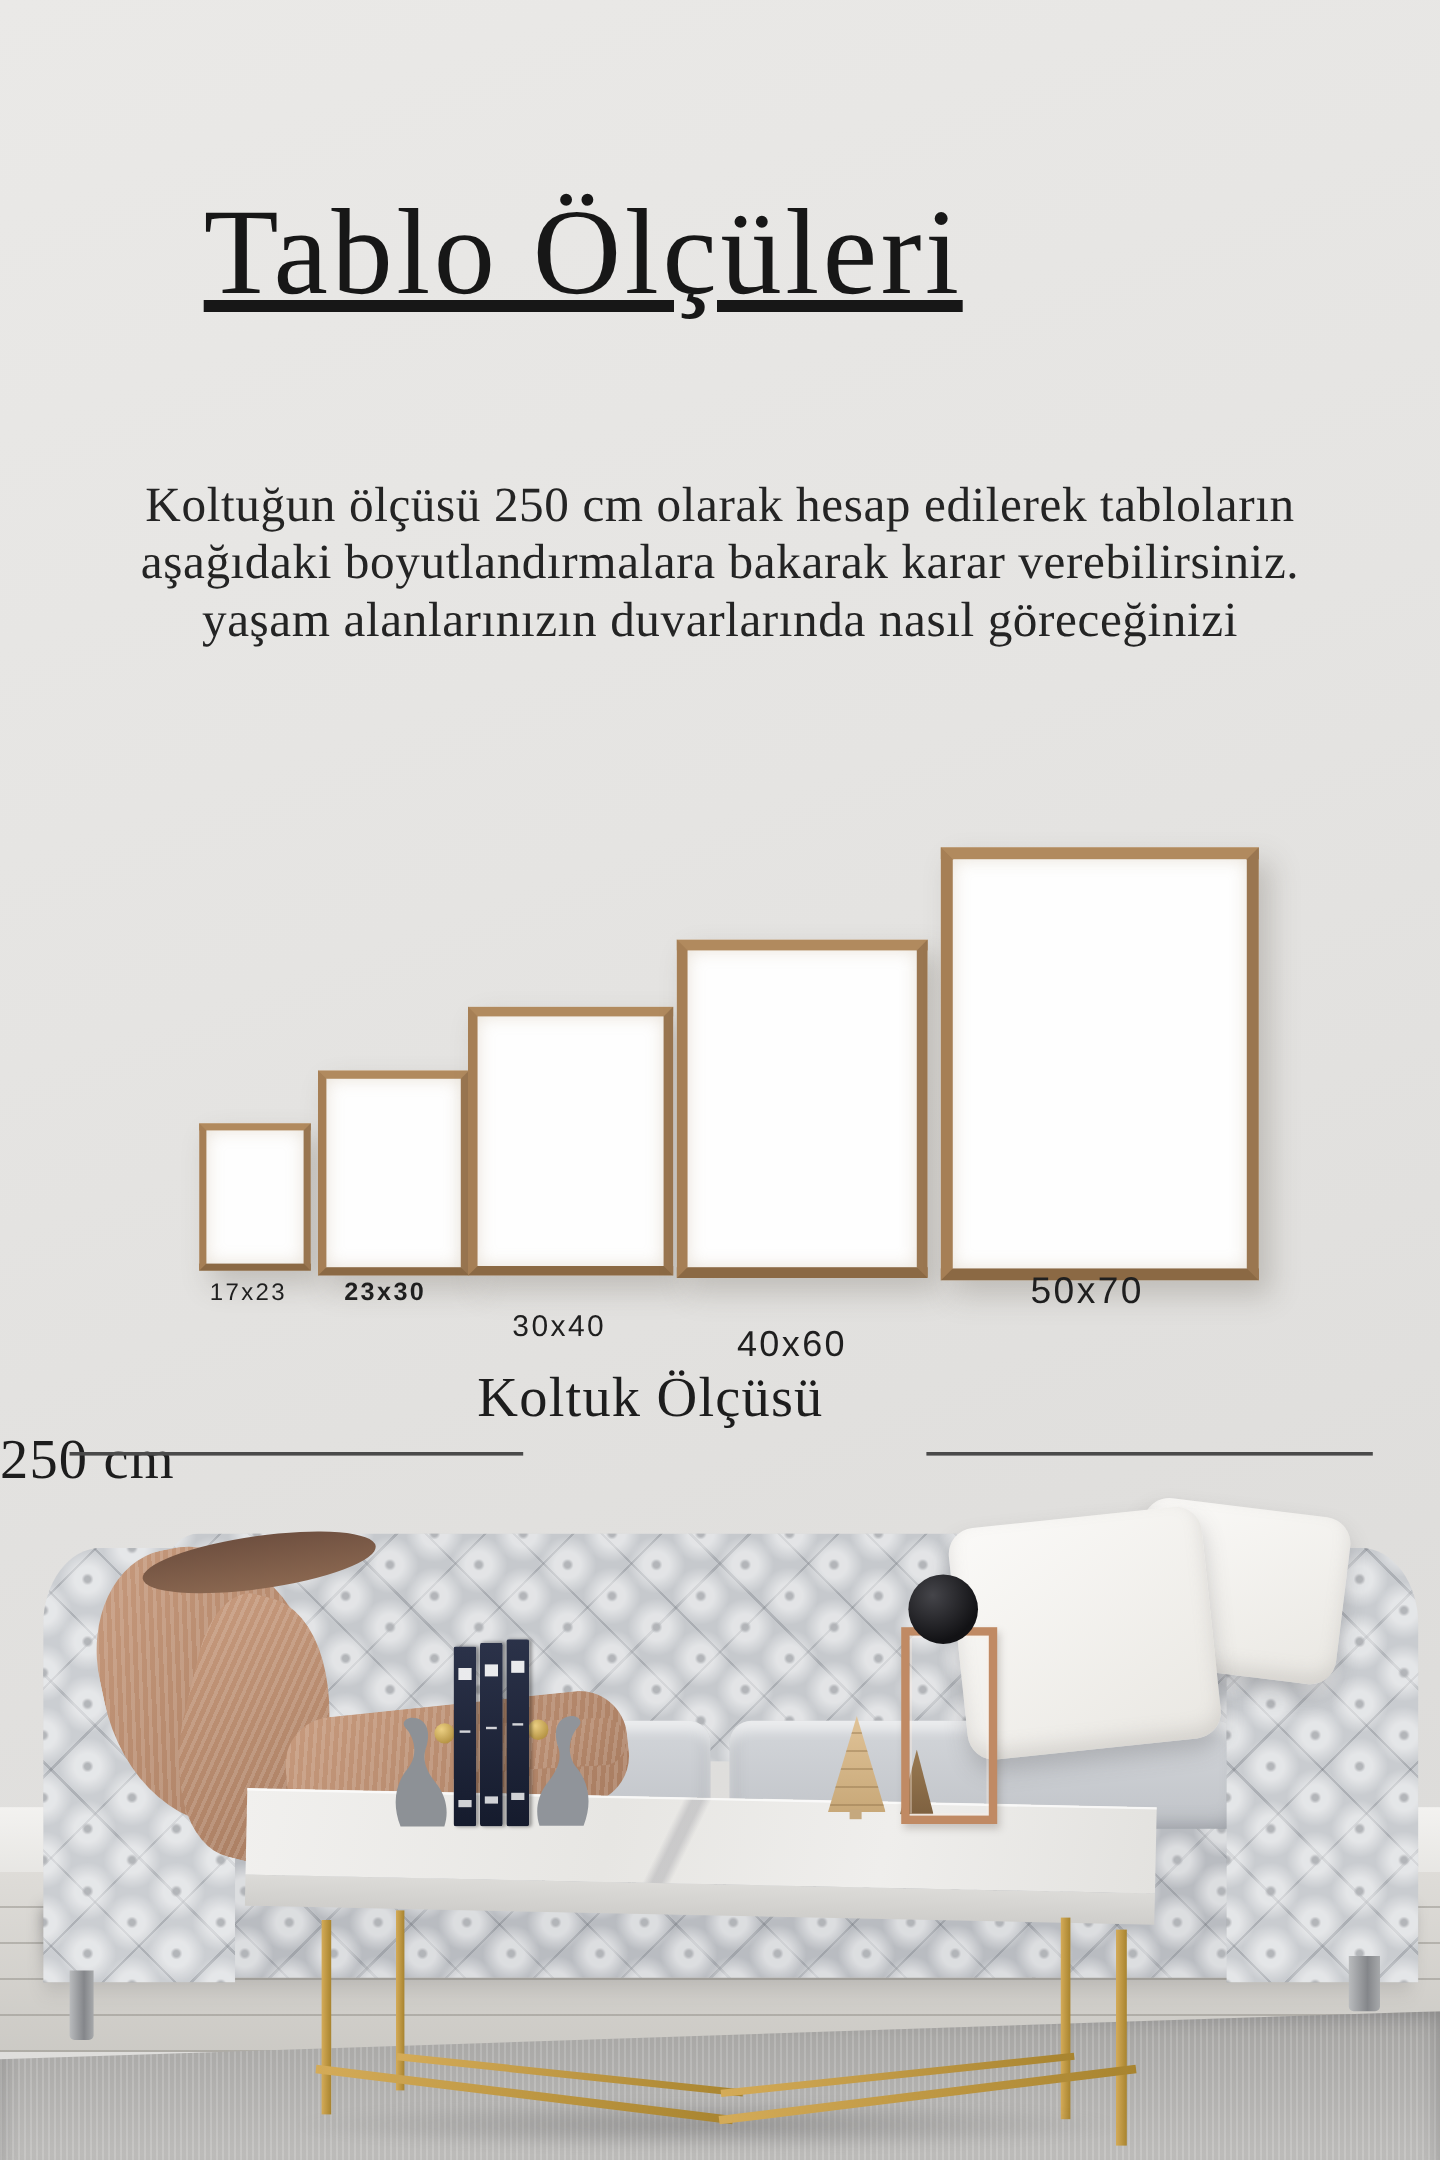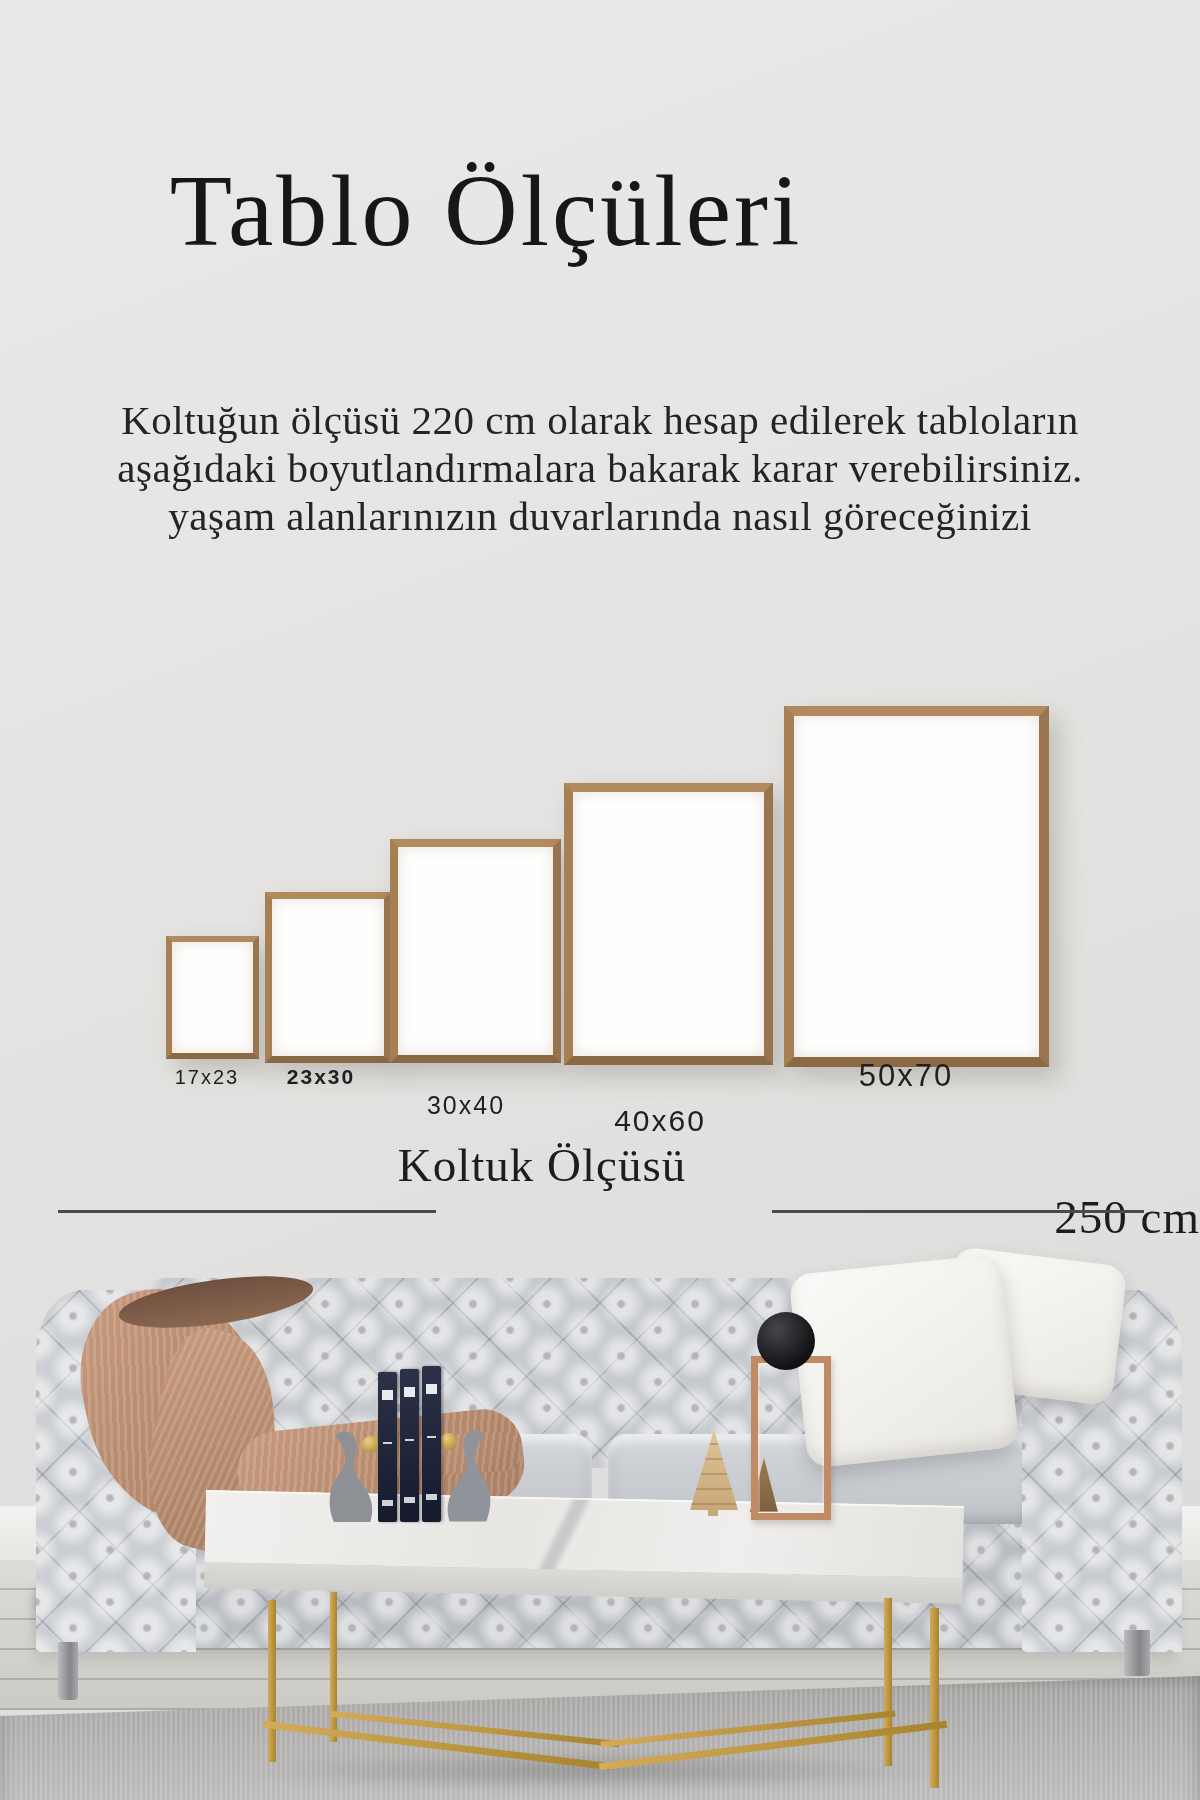--- a/index.html
+++ b/index.html
@@ -6,32 +6,32 @@
   .canvas{
     position:relative;width:1200px;height:1800px;overflow:hidden;
     background:linear-gradient(160deg,#eaE9e7 0%,#e5e4e2 40%,#dbdad8 100%);
     font-family:"Liberation Serif", serif;color:#1c1c1c;
   }
   .abs{position:absolute;}
 
   
   .page-title{
     top:152px;left:0;width:972px;text-align:center;
-    font-size:102px;letter-spacing:3px;color:#171717;font-weight:400;
+    font-size:102px;letter-spacing:3px;color:#171717;font-weight:400;text-decoration:underline;
   }
   .desc{
     top:396px;left:0;width:1200px;text-align:center;
     font-size:41px;line-height:48px;color:#242424;letter-spacing:.5px;
   }
   .measure-title{
     top:1138px;left:0;width:1084px;text-align:center;
     font-size:47px;color:#1d1d1d;letter-spacing:1px;
   }
   .measure-value{
-    top:1190px;left:0;width:1200px;text-align:right;
+    top:1190px;left:0;width:1200px;text-align:left;
     font-size:47px;color:#1d1d1d;letter-spacing:1px;
   }
   .rule{top:1210px;height:3px;background:#4a4a4a;}
 
   
   .pframe{
     background:#fefefe;
     border-style:solid;
     border-color:#b18a5e #9a7650 #8b6944 #a67f55;
     box-shadow:10px 12px 22px rgba(90,82,70,.25), inset 0 0 14px rgba(180,155,120,.28);
@@ -104,21 +104,21 @@
   .tree{clip-path:polygon(50% 0,100% 100%,0 100%);}
 </style>
 </head>
 <body>
 
 <div class="canvas">
 
   <div class="abs page-title">Tablo Ölçüleri</div>
 
   <div class="abs desc">
-    <div>Koltuğun ölçüsü 220 cm olarak hesap edilerek tabloların</div>
+    <div>Koltuğun ölçüsü 250 cm olarak hesap edilerek tabloların</div>
     <div>aşağıdaki boyutlandırmalara bakarak karar verebilirsiniz.</div>
     <div>yaşam alanlarınızın duvarlarında nasıl göreceğinizi</div>
   </div>
 
   <div class="abs pframe" style="left:166px;top:936px;width:81px;height:111px;border-width:6px;"></div>
   <div class="abs pframe" style="left:265px;top:892px;width:112px;height:157px;border-width:7px;"></div>
   <div class="abs pframe" style="left:390px;top:839px;width:155px;height:208px;border-width:8px;"></div>
   <div class="abs pframe" style="left:564px;top:783px;width:191px;height:264px;border-width:9px;"></div>
   <div class="abs pframe" style="left:784px;top:706px;width:245px;height:341px;border-width:10px;"></div>
 

